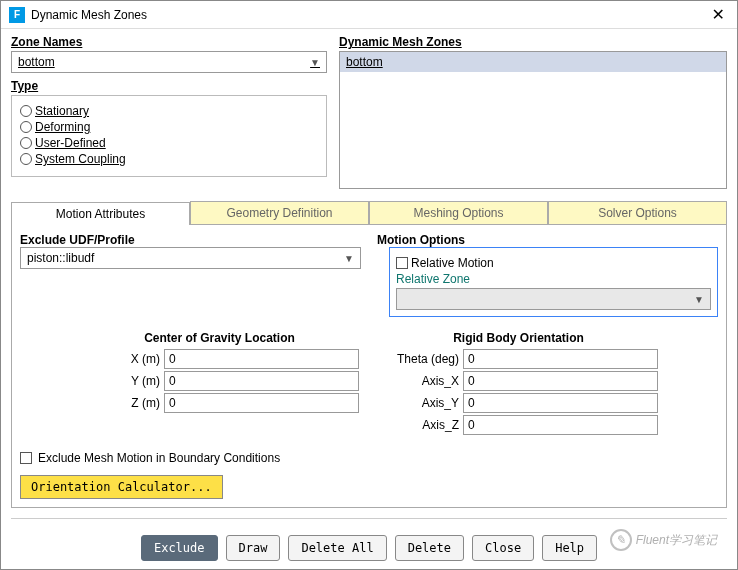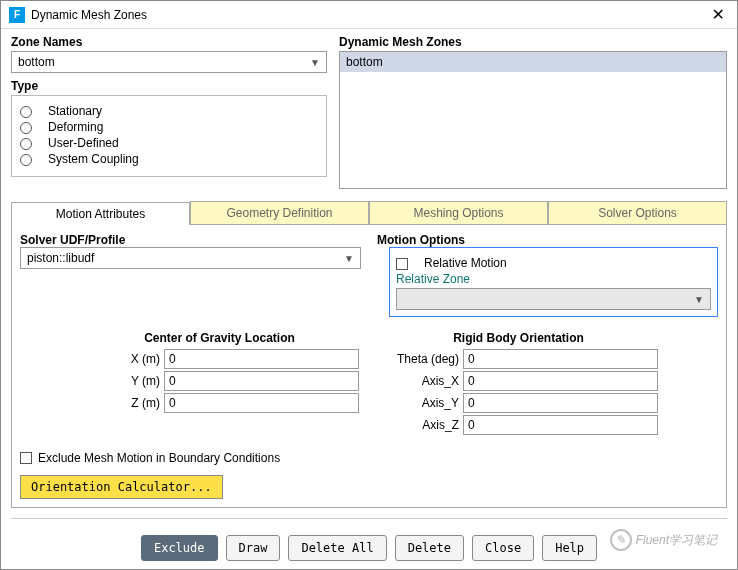--- a/index.html
+++ b/index.html
@@ -2,28 +2,28 @@
 <html><head>
 <meta charset="utf-8">
 <style>
 * { box-sizing: border-box; margin: 0; padding: 0; font-family: "Microsoft YaHei", Arial, sans-serif; font-size: 12px; }
 body { background: #fff; width: 738px; height: 570px; border: 1px solid #888; position: relative; }
 .titlebar { height: 28px; display: flex; align-items: center; padding: 0 8px; border-bottom: 1px solid #ddd; }
 .titlebar .icon { width: 16px; height: 16px; background: #0099e5; color: #fff; display: flex; align-items: center; justify-content: center; font-weight: bold; font-size: 10px; margin-right: 6px; }
 .titlebar .title { flex: 1; }
 .titlebar .close { font-size: 16px; cursor: pointer; padding: 0 4px; }
 .content { padding: 6px 10px; }
-.toprow { display: flex; gap: 12px; margin-bottom: 6px; }
+.toprow { display: flex; gap: 12px; margin-bottom: 6px; text-decoration: underline; }
 .leftcol { width: 316px; }
 .rightcol { flex: 1; }
 .groupbox { border: 1px solid #bbb; padding: 6px 8px 8px 8px; margin-top: 2px; position: relative; }
 .grouplabel { font-weight: bold; margin-bottom: 2px; }
 .dropdown { width: 100%; height: 22px; border: 1px solid #999; background: #fff; display: flex; align-items: center; padding: 0 6px; justify-content: space-between; cursor: pointer; }
 .dropdown .arrow { font-size: 10px; color: #555; }
-.radio-row { display: flex; align-items: flex-end; gap: 16px; margin: 2px 0; cursor: pointer; }
+.radio-row { display: flex; align-items: center; gap: 3px; margin: 2px 0; cursor: pointer; }
 .radio { width: 12px; height: 12px; border: 1px solid #555; border-radius: 50%; display: flex; align-items: center; justify-content: center; }
 .radio.checked::after { content: ""; width: 6px; height: 6px; background: #333; border-radius: 50%; }
 .checkbox { width: 12px; height: 12px; border: 1px solid #555; display: inline-block; vertical-align: middle; }
 .listbox { border: 1px solid #999; height: 138px; background: #fff; }
 .listbox .item { padding: 3px 6px; background: #d0d8e8; cursor: pointer; }
 .tabs { display: flex; border-bottom: 1px solid #aaa; margin-top: 12px; }
 .tab { flex: 1; text-align: center; padding: 4px 0; background: #fef9c3; border: 1px solid #aaa; border-bottom: none; cursor: pointer; color: #666; }
 .tab.active { background: #fff; color: #000; position: relative; top: 1px; }
 .tabcontent { border: 1px solid #aaa; border-top: none; padding: 8px; }
 .section-row { display: flex; gap: 16px; }
@@ -93,21 +93,21 @@
   <div class="tabs">
     <div class="tab active">Motion Attributes</div>
     <div class="tab">Geometry Definition</div>
     <div class="tab">Meshing Options</div>
     <div class="tab">Solver Options</div>
   </div>
 
   <div class="tabcontent">
     <div class="section-row">
       <div class="section-col">
-        <div class="bold">Solver UDF/Profile</div>
+        <div class="bold">Exclude UDF/Profile</div>
         <div class="dropdown">
           <span>piston::libudf</span>
           <span class="arrow">▼</span>
         </div>
       </div>
       <div class="section-col">
         <div class="bold">Motion Options</div>
         <div class="motion-options">
           <div class="radio-row">
             <span class="checkbox"></span>

